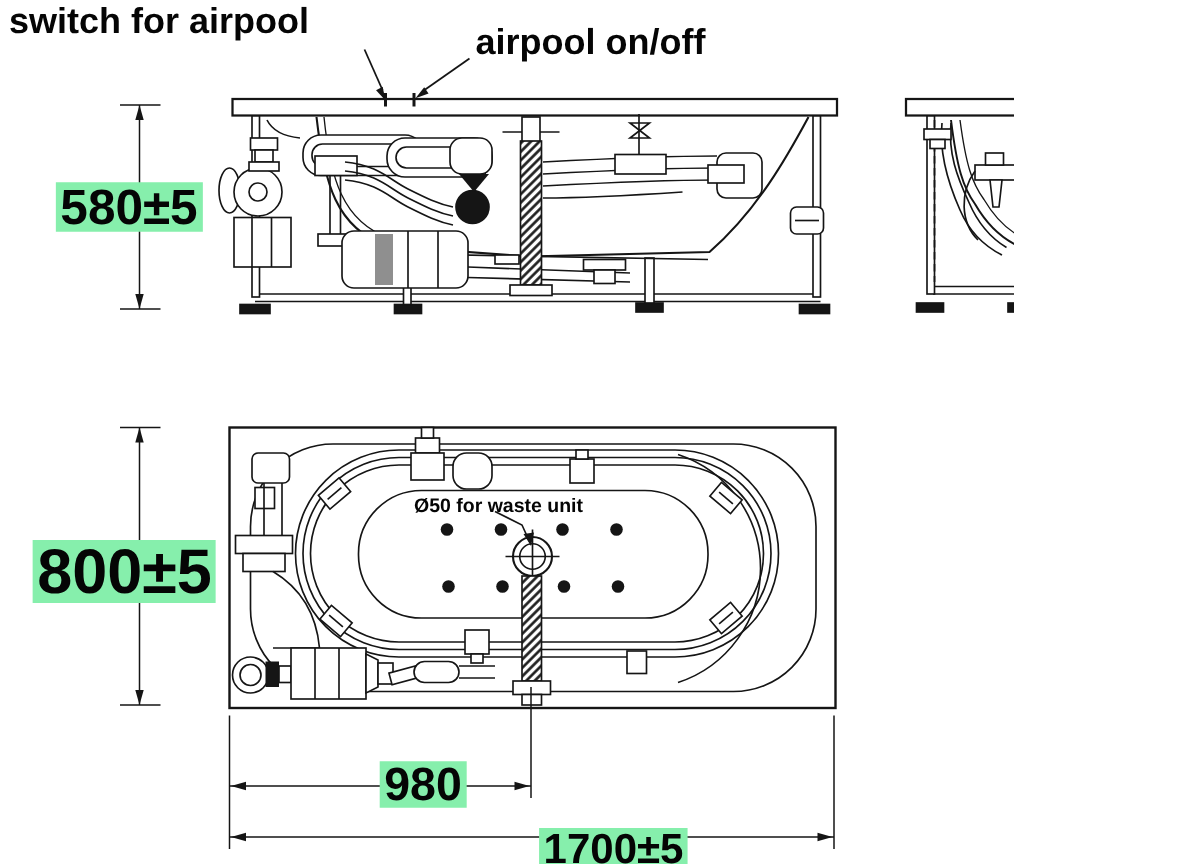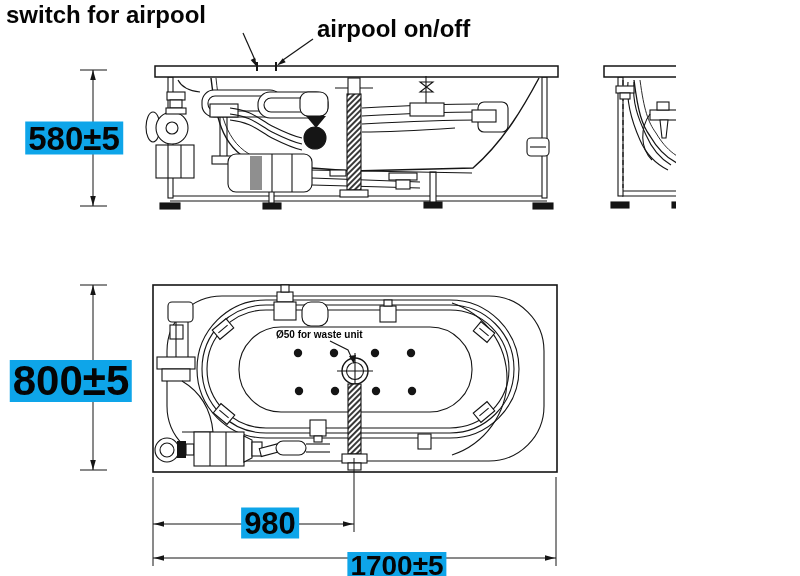--- a/index.html
+++ b/index.html
@@ -5,26 +5,26 @@
   html,body{margin:0;padding:0;background:#ffffff;}
   .canvas{
     position:relative;width:676px;height:576px;background:#fff;
     font-family:"Liberation Sans", sans-serif;color:#000;overflow:hidden;text-decoration:underline;
   }
   svg{position:absolute;left:0;top:0;}
   .lbl{position:absolute;font-weight:700;white-space:nowrap;line-height:1;color:#050505;}
   .callout{font-size:24px;letter-spacing:0px;}
   #cap-airpool{left:6px;top:3px;}
   #cap-onoff{left:317px;top:17px;}
-  .dim{transform:translate(-50%,-50%);background:#0ea5e9;padding:0 3px;text-align:right;}
+  .dim{transform:translate(-50%,-50%);background:#86efac;padding:0 3px;text-align:right;margin-left:12px;}
   #dim-580{left:74px;top:138px;font-size:33px;}
   #dim-800{left:71px;top:381px;font-size:42px;}
   #dim-850{left:270px;top:523px;font-size:31px;}
   #dim-1700{left:397px;top:566px;font-size:28px;}
-  #waste-note{left:276px;top:330px;font-size:10px;font-weight:700;}
+  #waste-note{left:276px;top:330px;font-size:13px;font-weight:700;}
 </style>
 </head>
 <body>
 
 <div class="canvas">
 
 <svg width="800" height="576" viewBox="0 0 800 576">
   <defs>
     <pattern id="hatch" width="4" height="4" patternUnits="userSpaceOnUse" patternTransform="rotate(45)">
       <rect width="4" height="4" fill="#ffffff"></rect>

